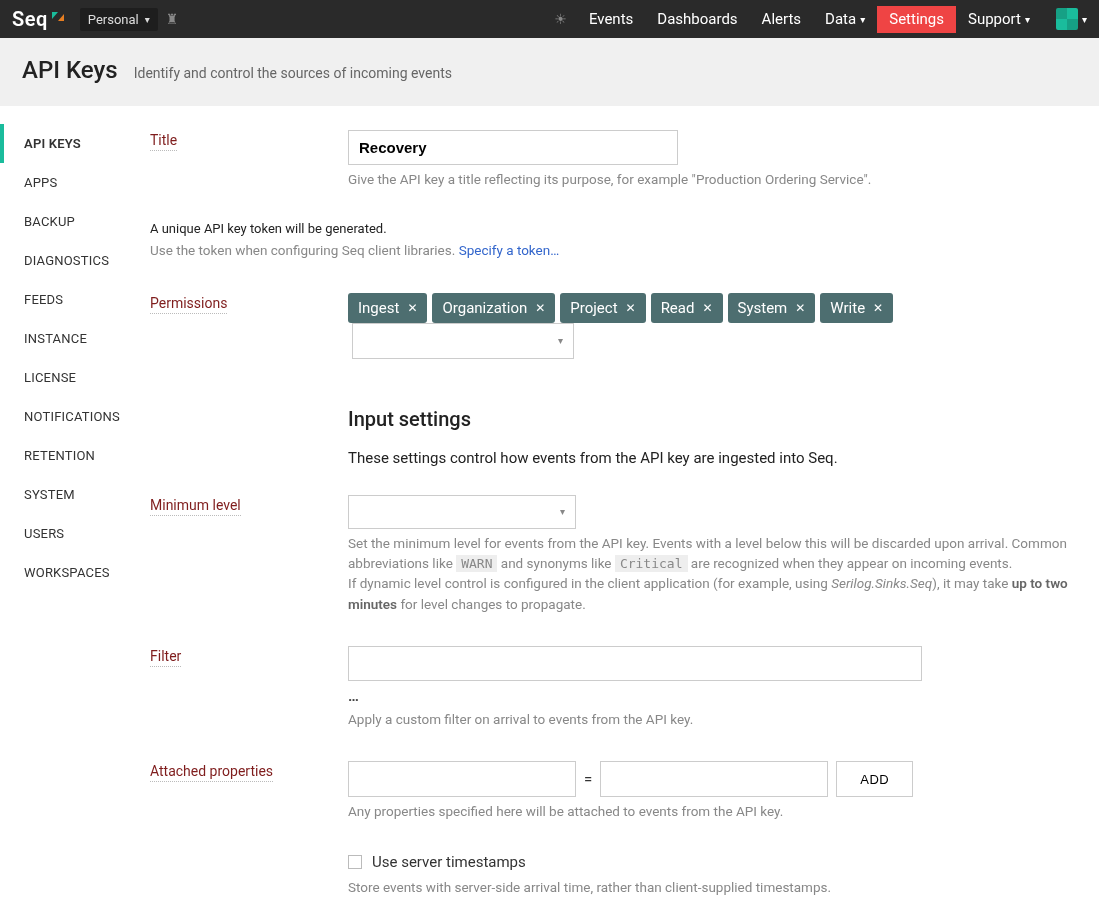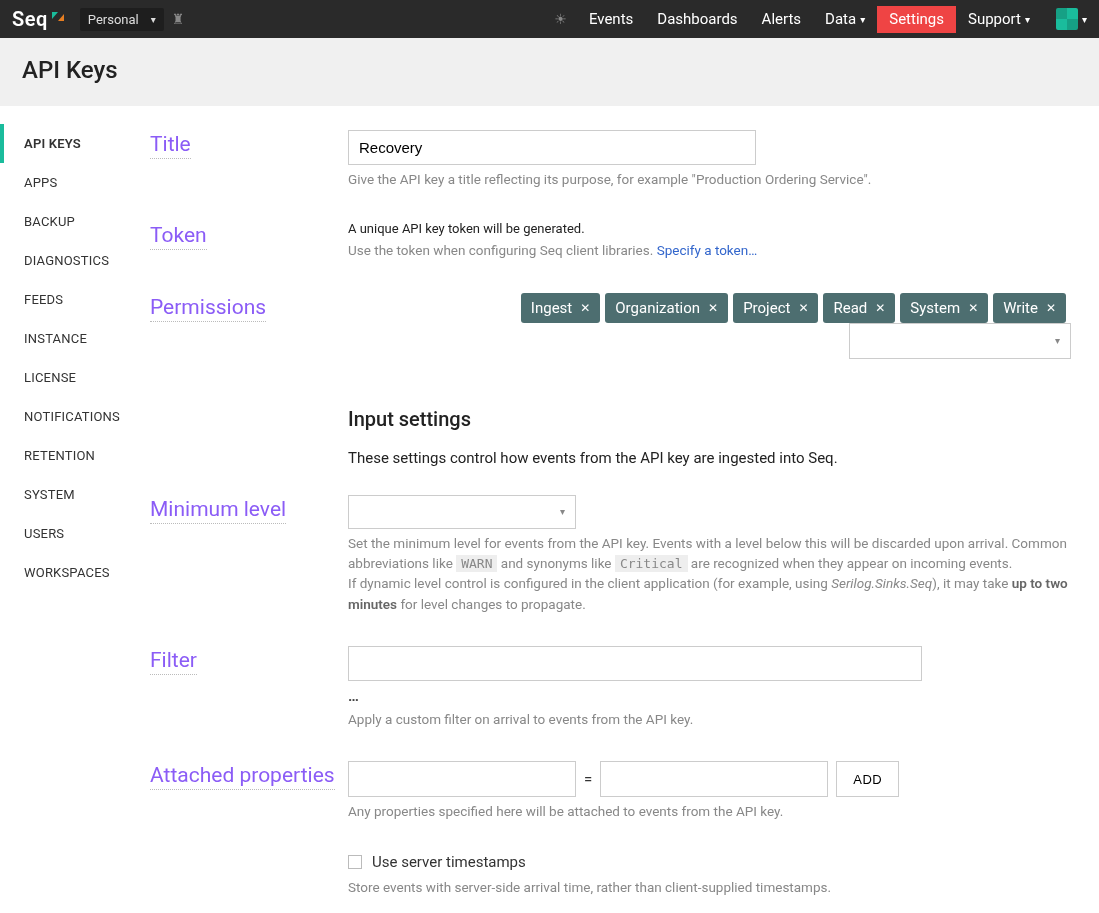--- a/index.html
+++ b/index.html
@@ -4,21 +4,21 @@
 <style>
 * { box-sizing: border-box; margin: 0; padding: 0; }
 body { font-family: -apple-system, BlinkMacSystemFont, "Segoe UI", Roboto, Helvetica, Arial, sans-serif; font-size: 14px; color: #333; background: #fff; width: 1099px; }
 
 
 .topnav { background: #2a2a2a; color: #fff; height: 38px; display: flex; align-items: center; padding: 0 12px; text-align: center; }
 .logo { font-size: 20px; font-weight: 600; letter-spacing: 0.5px; display: flex; align-items: center; gap: 4px; }
 .logo-mark { display: inline-block; width: 12px; height: 14px; position: relative; }
 .logo-mark::before { content:''; position:absolute; left:0; top:0; border-left:6px solid #1abc9c; border-bottom:7px solid transparent; }
 .logo-mark::after { content:''; position:absolute; right:0; top:2px; border-right:6px solid #e67e22; border-top:7px solid transparent; }
-.workspace-select { background: #1e1e1e; color: #ddd; padding: 4px 8px; margin-left: 16px; border-radius: 2px; display: flex; align-items: center; gap: 12px; font-size: 13px; cursor: pointer; }
+.workspace-select { background: #1e1e1e; color: #ddd; padding: 4px 8px; margin-left: 16px; border-radius: 2px; display: flex; align-items: center; gap: 6px; font-size: 13px; cursor: pointer; }
 .castle-icon { color: #888; margin-left: 8px; font-size: 14px; }
 .nav-spacer { flex: 1; }
 .nav-item { color: #fff; font-size: 15px; padding: 0 12px; height: 27px; display: flex; align-items: center; gap: 4px; cursor: pointer; }
 .nav-item.active { background: #ef4444; }
 .theme-toggle { color: #888; padding: 0 10px; cursor: pointer; }
 .avatar { width: 22px; height: 22px; background: repeating-conic-gradient(#1abc9c 0 25%, #16a085 0 50%); border-radius: 2px; margin-left: 6px; }
 .chevron { font-size: 10px; }
 
 
 .page-header { background: #f0f0f0; padding: 18px 22px 22px; display: flex; align-items: baseline; gap: 16px; }
@@ -27,42 +27,42 @@
 
 
 .layout { display: flex; }
 .sidebar { width: 150px; padding-top: 18px; }
 .sidebar-item { padding: 12px 0 12px 20px; font-size: 13px; color: #333; cursor: pointer; border-left: 4px solid transparent; letter-spacing: 0.2px; }
 .sidebar-item.active { border-left-color: #1abc9c; font-weight: 600; }
 
 .content { flex: 1; padding: 24px 28px 40px 0; }
 .form-row { display: flex; margin-bottom: 32px; }
 .form-label-col { width: 198px; padding-top: 2px; }
-.form-label { font-size: 21px; color: #8b5cf6; border-bottom: 1px dotted #bbb; display: inline-block; padding-bottom: 2px; }
+.form-label { font-size: 14px; color: #7f1d1d; border-bottom: 1px dotted #bbb; display: inline-block; padding-bottom: 2px; }
 .form-field-col { flex: 1; }
-.text-input { border: 1px solid #ccc; padding: 8px 10px; font-size: 15px; width: 408px; font-weight: 400; }
+.text-input { border: 1px solid #ccc; padding: 8px 10px; font-size: 15px; width: 330px; font-weight: 700; }
 .text-input.full { width: 574px; font-weight: normal; }
 .help { color: #888; font-size: 13.5px; margin-top: 4px; line-height: 1.5; }
 .help a { color: #3366cc; text-decoration: none; }
 .token-msg { font-size: 13px; color: #222; }
 .tag { display: inline-flex; align-items: center; gap: 8px; background: #4d6e70; color: #fff; padding: 6px 10px; border-radius: 3px; margin-right: 5px; font-size: 15px; }
 .tag-x { cursor: pointer; font-size: 12px; }
-.tag-row { display: flex; align-items: center; flex-wrap: wrap; gap: 0; justify-content: flex-end; }
+.tag-row { display: flex; align-items: center; flex-wrap: wrap; gap: 0; }
 .tag-select { border: 1px solid #ccc; width: 222px; height: 36px; margin-left: 4px; display: flex; align-items: center; justify-content: flex-end; padding-right: 10px; color: #888; }
 .section-heading { font-size: 20px; font-weight: 500; margin-bottom: 18px; color: #222; }
 .section-body { font-size: 15px; margin-bottom: 24px; color: #222; }
 .level-select { border: 1px solid #ccc; width: 228px; height: 34px; display: flex; align-items: center; justify-content: flex-end; padding-right: 10px; color: #888; }
 .help code, .help .monocode { background: #eee; padding: 1px 5px; font-family: ui-monospace, Menlo, Consolas, monospace; font-size: 13px; }
 .help em { font-style: italic; }
 .help strong { font-weight: 600; color: #666; }
 .ellipsis { font-size: 15px; margin-top: 6px; color: #444; font-weight:600; }
 .prop-row { display: flex; align-items: center; gap: 8px; }
 .prop-input { border: 1px solid #ccc; padding: 8px; width: 228px; height: 36px; }
 .eq { font-size: 15px; }
-.add-btn { border: 1px solid #ccc; background: #fff; padding: 0 16px; height: 36px; font-size: 13px; cursor: pointer; letter-spacing: 0.5px; }
+.add-btn { border: 1px solid #ccc; background: #fff; padding: 0 23px; height: 36px; font-size: 13px; cursor: pointer; letter-spacing: 0.5px; }
 .checkbox-row { display: flex; align-items: center; gap: 10px; font-size: 15px; margin-bottom: 6px; }
 .checkbox { width: 14px; height: 14px; border: 1px solid #bbb; display: inline-block; }
 </style>
 </head>
 <body>
 
 <div class="topnav">
   <div class="logo">
     <span>Seq</span>
     <span class="logo-mark"></span>
@@ -83,20 +83,21 @@
       <div class="nav-item">Support<span class="chevron">▾</span></div>
     </div>
   <div style="display:flex;align-items:center;padding-left:8px;gap:4px;cursor:pointer">
     <div class="avatar"></div>
     <span class="chevron">▾</span>
   </div>
 </div>
 
 <div class="page-header">
   <div class="page-title">API Keys</div>
+  <div class="page-subtitle">Identify and control the sources of incoming events</div>
 </div>
 
 <div class="layout">
   <div class="sidebar" id="sidebar">
       <div class="sidebar-item active">API KEYS</div>
       <div class="sidebar-item">APPS</div>
       <div class="sidebar-item">BACKUP</div>
       <div class="sidebar-item">DIAGNOSTICS</div>
       <div class="sidebar-item">FEEDS</div>
       <div class="sidebar-item">INSTANCE</div>
@@ -112,21 +113,20 @@
 
     <div class="form-row">
       <div class="form-label-col"><span class="form-label">Title</span></div>
       <div class="form-field-col">
         <input class="text-input" value="Recovery" style="">
         <div class="help">Give the API key a title reflecting its purpose, for example "Production Ordering Service".</div>
       </div>
     </div>
 
     <div class="form-row">
-      <div class="form-label-col"><span class="form-label">Token</span></div>
       <div class="form-field-col">
         <div class="token-msg">A unique API key token will be generated.</div>
         <div class="help">
           <span>Use the token when configuring Seq client libraries. </span><a href="#">Specify a token…</a>
         </div>
       </div>
     </div>
 
     <div class="form-row" style="margin-bottom:48px">
       <div class="form-label-col"><span class="form-label">Permissions</span></div>

